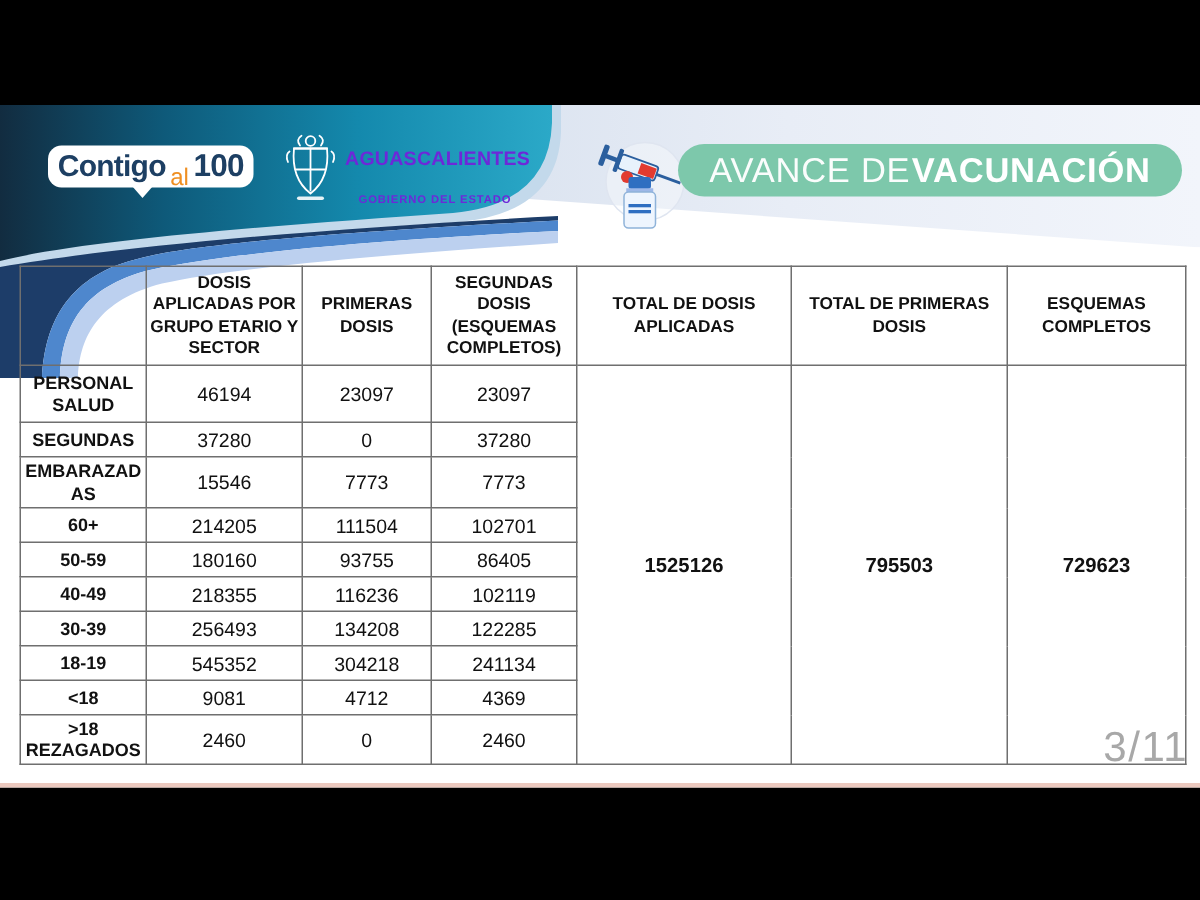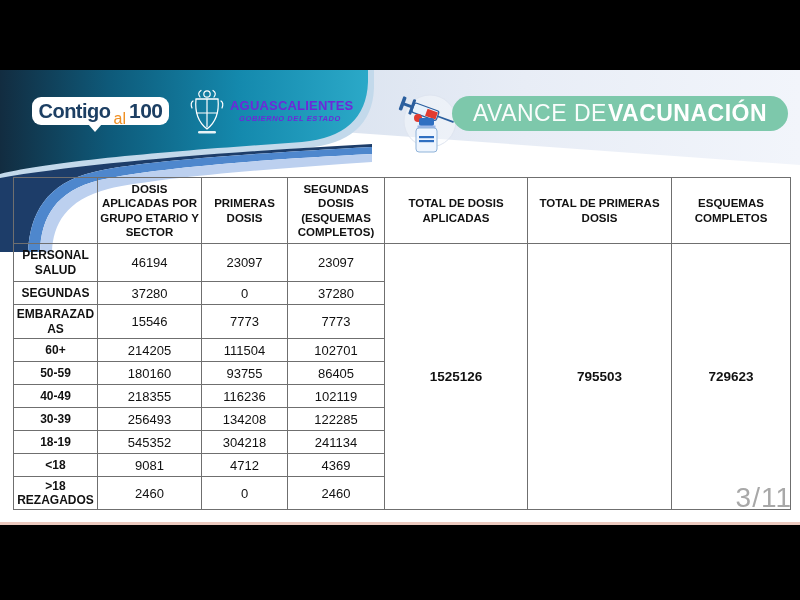--- a/index.html
+++ b/index.html
@@ -25,21 +25,21 @@
   .contigo:after{
     content:"";position:absolute;left:56px;bottom:-7px;
     border-left:7px solid transparent;border-right:7px solid transparent;border-top:8px solid #fff;
   }
   .contigo .c1{font-weight:bold;font-size:20px;color:#1d3f63;letter-spacing:-0.5px;}
   .contigo .c2{font-size:16px;color:#ef8f22;margin:16px 3px 0 3px;}
   .contigo .c3{font-weight:bold;font-size:21px;color:#1d3f63;letter-spacing:-0.5px;}
   .seal{position:absolute;left:188px;top:17px;z-index:2;}
   .statename{position:absolute;left:230px;top:28px;z-index:2;color:#6d28d9;width:120px;text-align:center;}
   .statename .s1{font-weight:bold;font-size:13px;letter-spacing:0.2px;white-space:nowrap;}
-  .statename .s2{font-weight:bold;font-size:7.5px;letter-spacing:0.6px;margin-top:1px;white-space:nowrap;font-style:italic;}
+  .statename .s2{font-weight:bold;font-size:7.5px;letter-spacing:0.6px;margin-top:15px;white-space:nowrap;}
   .icon-circle{position:absolute;left:392px;top:21px;z-index:2;}
   .title-pill{
     position:absolute;left:452px;top:26px;width:336px;height:35px;z-index:2;
     background:#7dc8ab;border-radius:18px;display:flex;align-items:center;justify-content:center;
     color:#fff;font-size:23px;white-space:nowrap;
   }
   .title-pill .t1{font-weight:400;opacity:.97;margin-right:1px;letter-spacing:0.5px;}
   .title-pill .t2{font-weight:bold;letter-spacing:0.5px;}
   
   table.vac{

